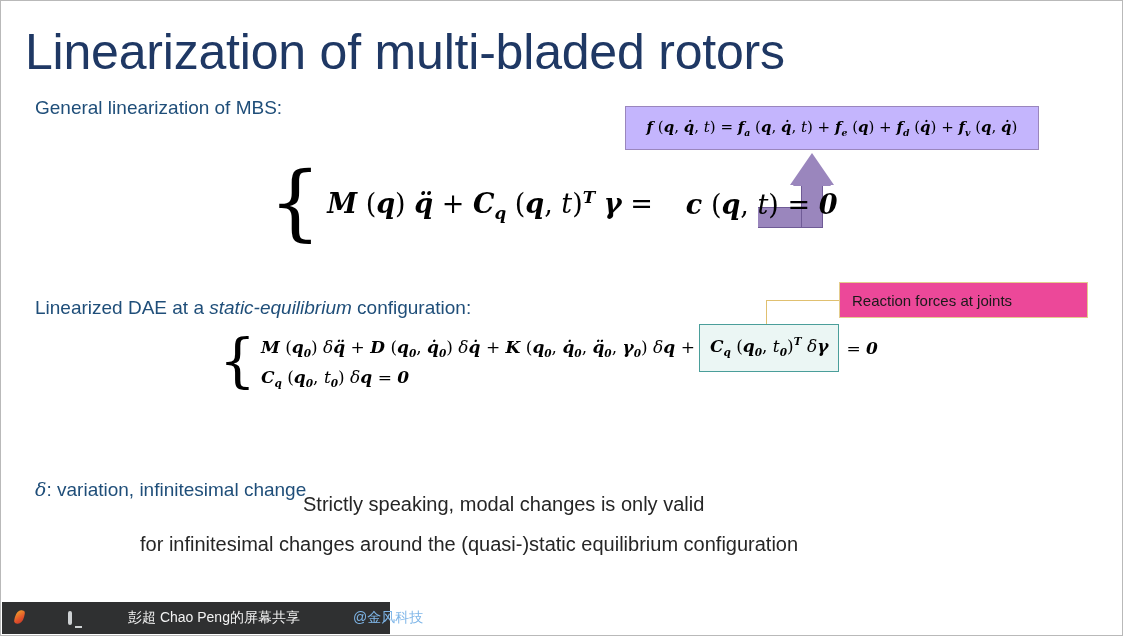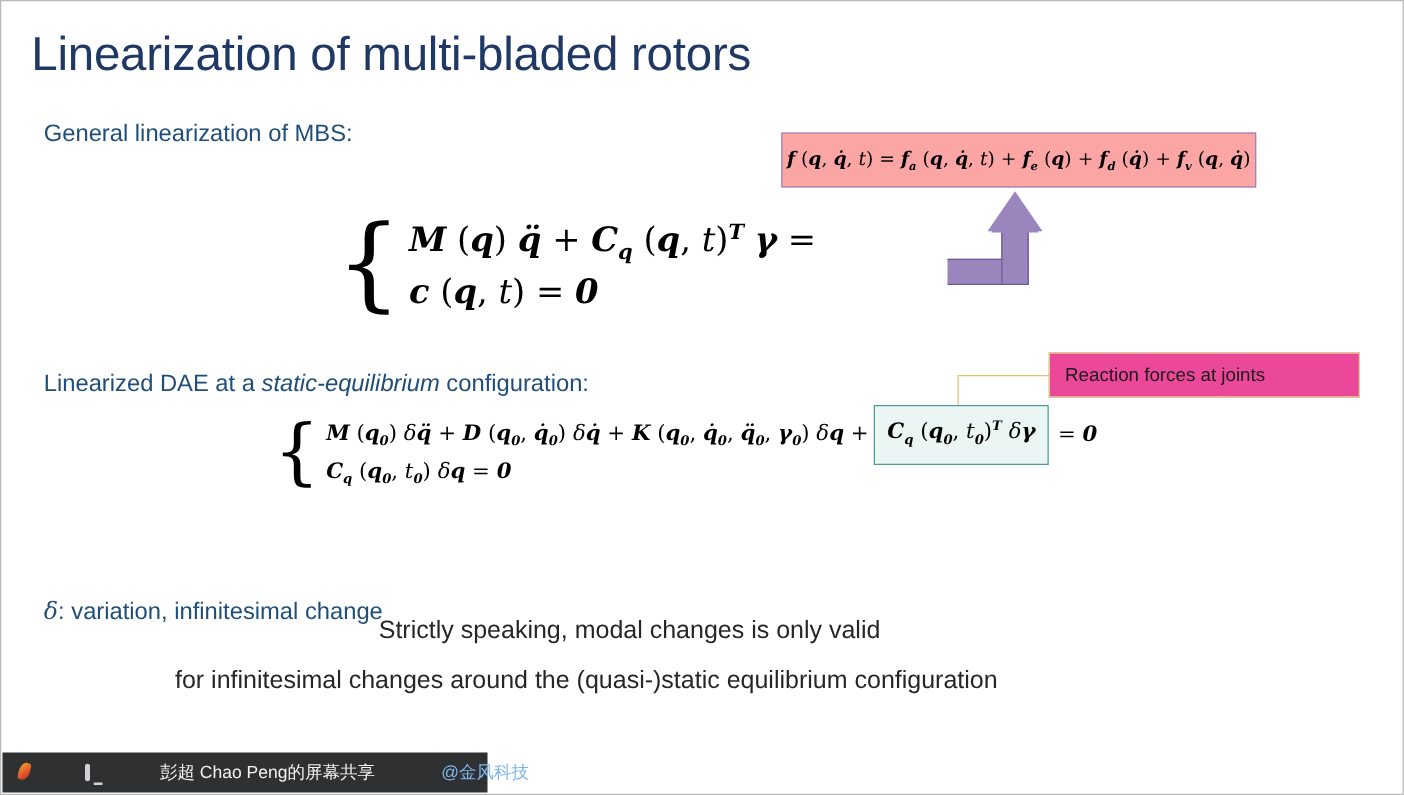--- a/index.html
+++ b/index.html
@@ -20,21 +20,21 @@
     width: 1123px;
     height: 636px;
     background: #ffffff;
     box-sizing: border-box;
     border: 1px solid #b9b9b9;
   }
   .title {
     position: absolute;
     left: 24px;
     top: 22px;
-    font-size: 38px;
+    font-size: 50px;
     color: #1f3864;
     letter-spacing: -0.2px;
     white-space: nowrap;
   }
   .blue-label {
     position: absolute;
     color: #1f4e79;
     font-size: 19px;
     white-space: nowrap;
   }
@@ -60,23 +60,23 @@
   .sub {
     font-size: 0.62em;
     vertical-align: sub;
   }
 
   
   .purple-box {
     position: absolute;
     left: 624px;
     top: 105px;
-    width: 380px;
+    width: 414px;
     height: 44px;
-    background: #fca5a5;
+    background: #c4b5fd;
     border: 1px solid #9a86bd;
     box-sizing: border-box;
     display: flex;
     align-items: center;
     justify-content: center;
     font-size: 15px;
     color: #000000;
     white-space: nowrap;
   }
 
@@ -137,22 +137,23 @@
     font-size: 82px;
     line-height: 0.78;
     font-family: "DejaVu Serif", serif;
     color: #000;
     margin-right: 6px;
     position: relative;
     top: -2px;
   }
   .dae-rows {
     display: flex;
-    flex-direction: column;
+    flex-direction: row;
     justify-content: flex-start;
+    gap: 33px;
   }
   .dae-row {
     height: 40px;
     display: flex;
     align-items: center;
     white-space: nowrap;
   }
   .f-box {
     display: inline-flex;
     align-items: center;

